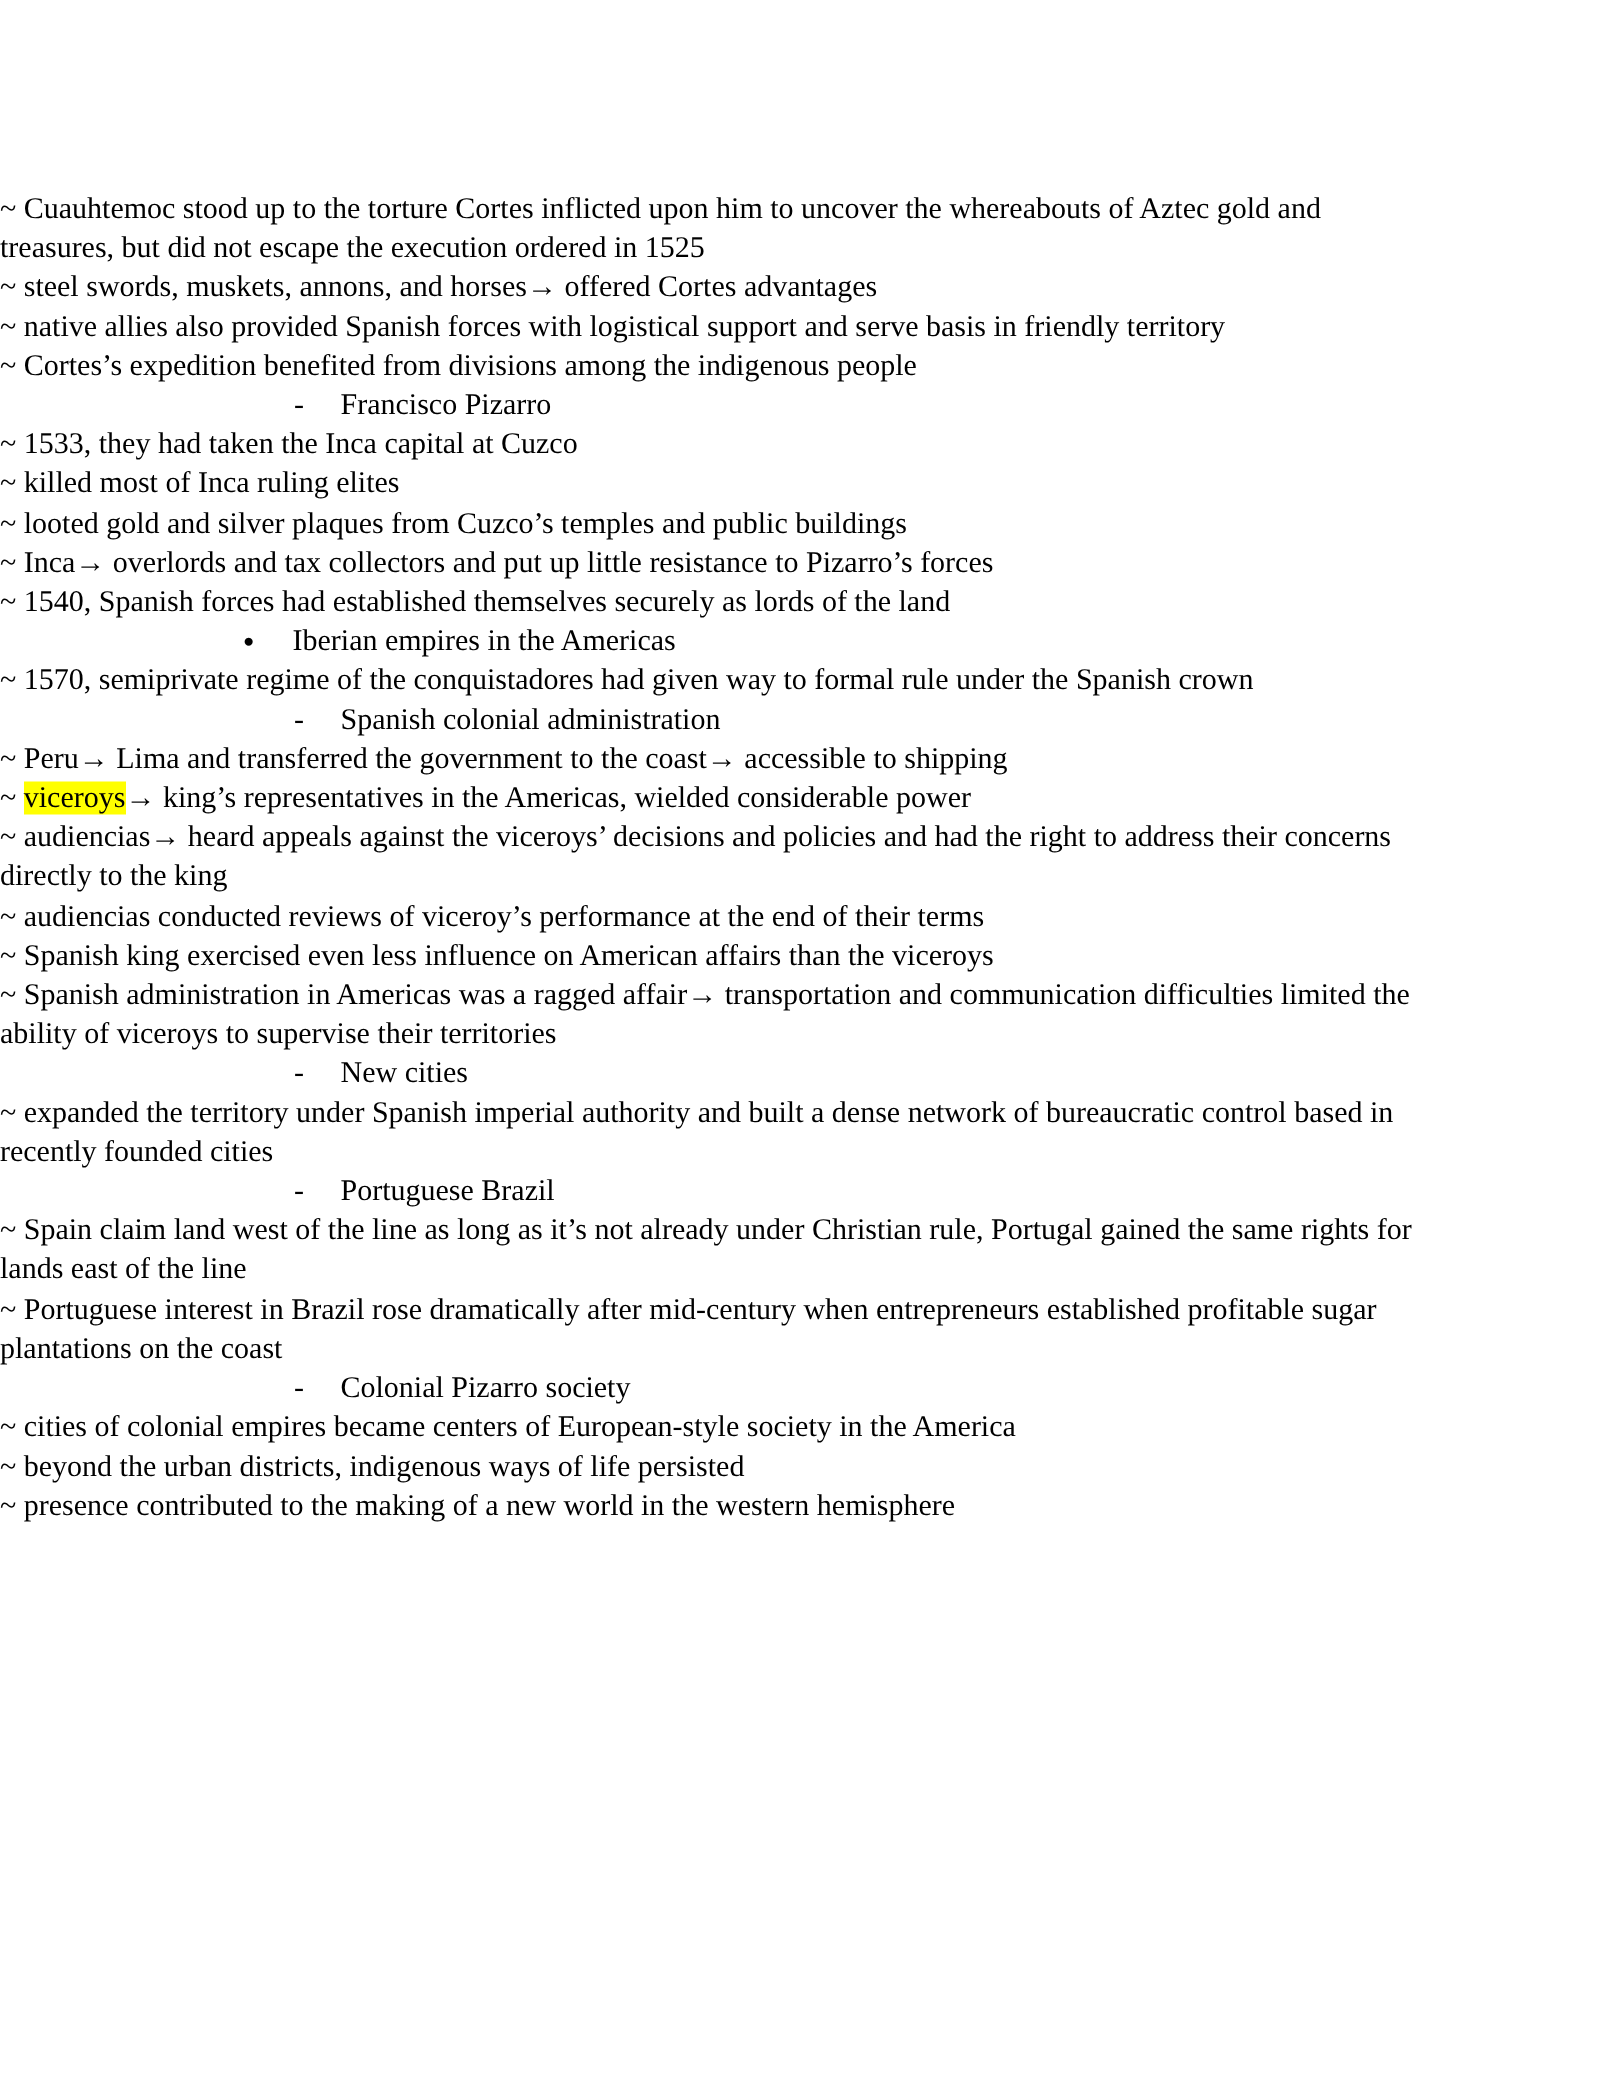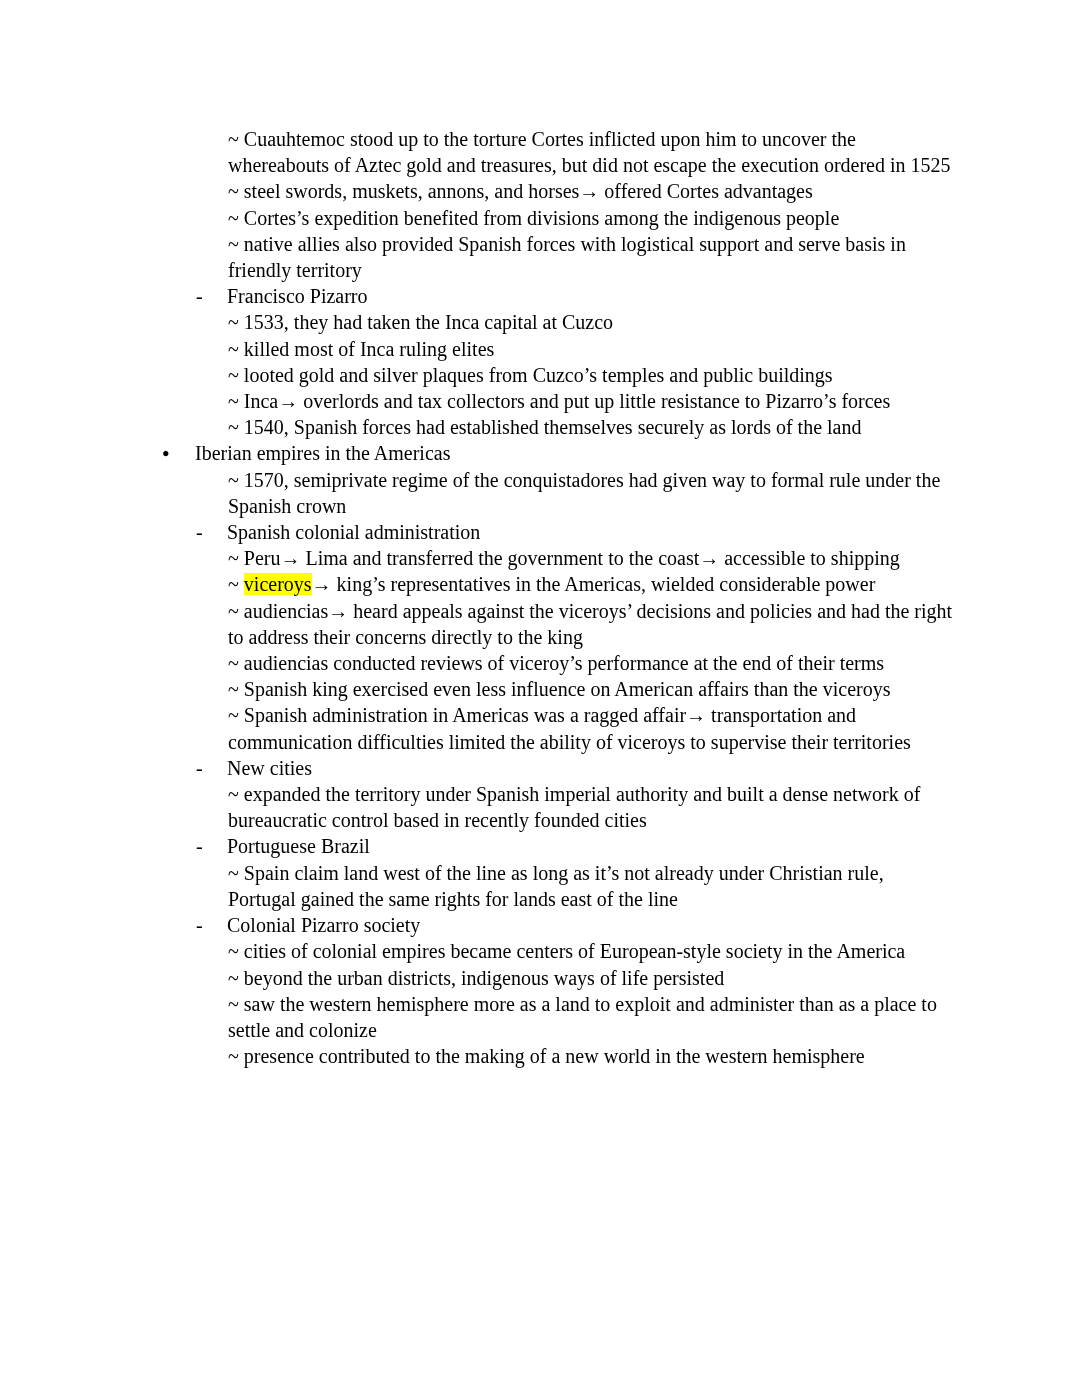--- a/index.html
+++ b/index.html
@@ -27,21 +27,21 @@
     width: 1080px;
   }
   .item {
     position: relative;
     box-sizing: border-box;
     font-size: 20px;
     line-height: 26.2px;
     padding-right: 127px;
     color: var(--text-color, #000000);
   }
-  .item.tilde  { padding-left: 228px; }
+  .item.tilde  { }
   .item.dash   { padding-left: 227px; }
   .item.bullet { padding-left: 195px; }
   .item .marker {
     position: absolute;
     top: 0;
     height: 26.2px;
   }
   .item.dash .marker {
     left: 196px;
     font-size: 20px;
@@ -68,25 +68,25 @@
       <div class="item tilde">
     
     <span class="runs"><span>~ Cuauhtemoc stood up to the torture Cortes inflicted upon him to uncover the whereabouts of Aztec gold and treasures, but did not escape the execution ordered in 1525</span></span>
   </div>
       <div class="item tilde">
     
     <span class="runs"><span>~ steel swords, muskets, annons, and horses→ offered Cortes advantages</span></span>
   </div>
       <div class="item tilde">
     
-    <span class="runs"><span>~ Cortes’s expedition benefited from divisions among the indigenous people</span></span>
+    <span class="runs"><span>~ native allies also provided Spanish forces with logistical support and serve basis in friendly territory</span></span>
   </div>
       <div class="item tilde">
     
-    <span class="runs"><span>~ native allies also provided Spanish forces with logistical support and serve basis in friendly territory</span></span>
+    <span class="runs"><span>~ Cortes’s expedition benefited from divisions among the indigenous people</span></span>
   </div>
       <div class="item dash">
     <span class="marker">-</span>
     <span class="runs"><span>Francisco Pizarro</span></span>
   </div>
       <div class="item tilde">
     
     <span class="runs"><span>~ 1533, they had taken the Inca capital at Cuzco</span></span>
   </div>
       <div class="item tilde">
@@ -150,34 +150,34 @@
     <span class="runs"><span>~ expanded the territory under Spanish imperial authority and built a dense network of bureaucratic control based in recently founded cities</span></span>
   </div>
       <div class="item dash">
     <span class="marker">-</span>
     <span class="runs"><span>Portuguese Brazil</span></span>
   </div>
       <div class="item tilde">
     
     <span class="runs"><span>~ Spain claim land west of the line as long as it’s not already under Christian rule, Portugal gained the same rights for lands east of the line</span></span>
   </div>
+      <div class="item tilde">
+    
+    <span class="runs"><span>~ Portuguese interest in Brazil rose dramatically after mid-century when entrepreneurs established profitable sugar plantations on the coast</span></span>
+  </div>
       <div class="item dash">
     <span class="marker">-</span>
     <span class="runs"><span>Colonial Pizarro society</span></span>
   </div>
       <div class="item tilde">
     
     <span class="runs"><span>~ cities of colonial empires became centers of European-style society in the America</span></span>
   </div>
       <div class="item tilde">
     
     <span class="runs"><span>~ beyond the urban districts, indigenous ways of life persisted</span></span>
   </div>
       <div class="item tilde">
     
-    <span class="runs"><span>~ saw the western hemisphere more as a land to exploit and administer than as a place to settle and colonize</span></span>
-  </div>
-      <div class="item tilde">
-    
     <span class="runs"><span>~ presence contributed to the making of a new world in the western hemisphere</span></span>
   </div>
     </div>
 </div>
 
 </body></html>

